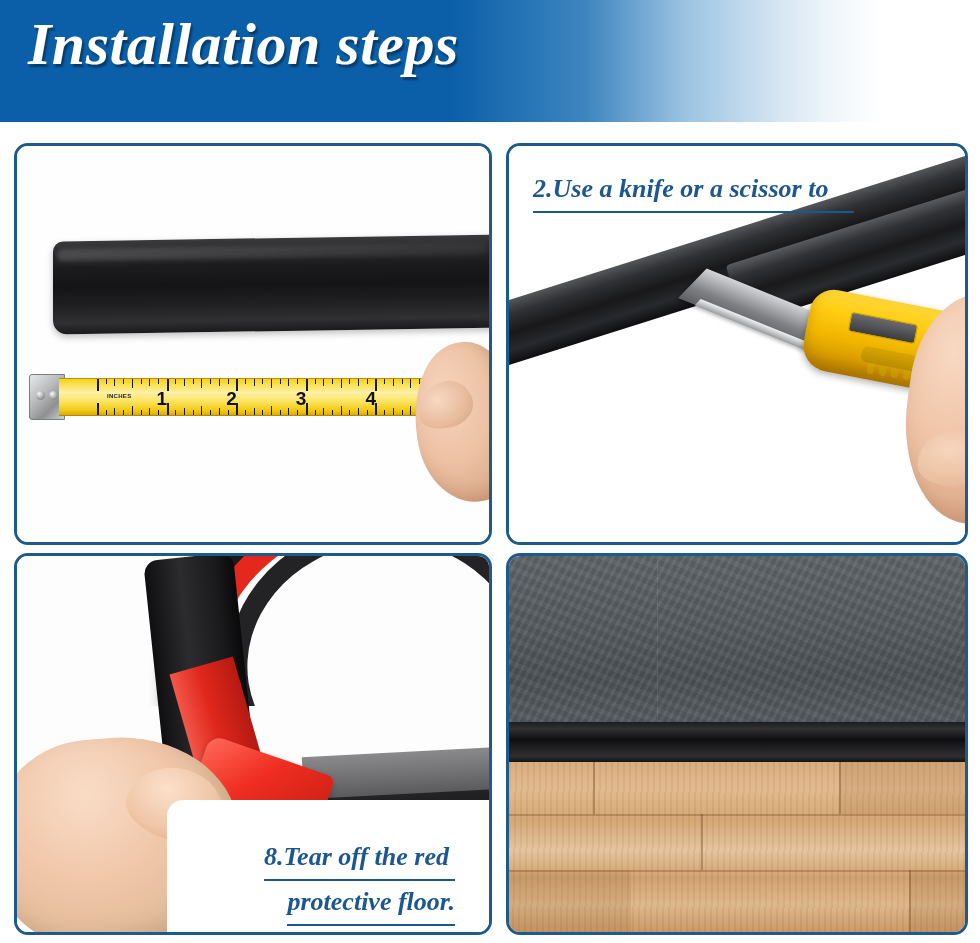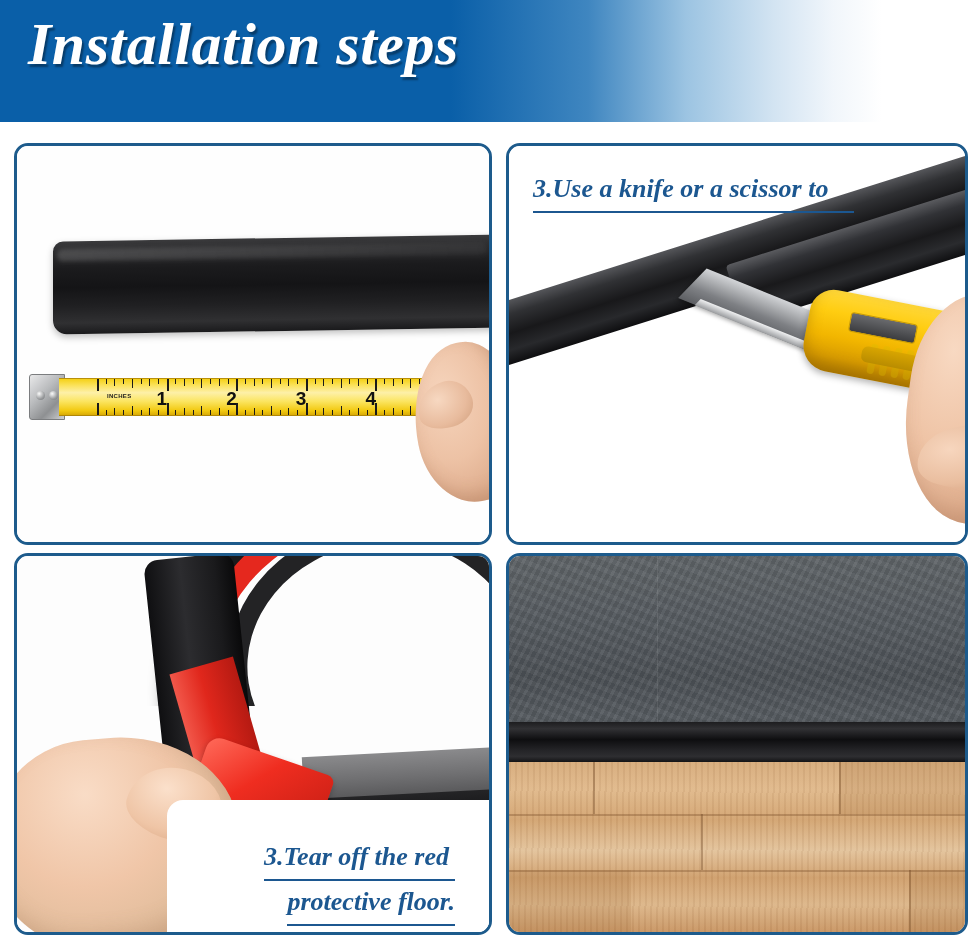--- a/index.html
+++ b/index.html
@@ -543,42 +543,42 @@
     <div class="grip-rib" style="left:360px; top:198px;"></div>
     <div class="grip-rib" style="left:372px; top:200px;"></div>
     <div class="grip-rib" style="left:384px; top:202px;"></div>
     <div class="grip-rib" style="left:396px; top:204px;"></div>
     <div id="p2-handle-notch"></div>
     <div id="p2-hand"></div>
     <div id="p2-finger"></div>
   </div>
 
   <div class="caption" id="caption-2">
-    <span class="cap-line line-a">3.Use a knife or a scissor to</span><br>
+    <span class="cap-line line-a">2.Use a knife or a scissor to</span><br>
   </div>
 </div>
 
 <div class="panel" id="panel-3">
   <div class="photo" id="p3-scene">
     <div id="p3-coil-outer"></div>
     <div id="p3-coil-red"></div>
     <div id="p3-coil-inner"></div>
     <div id="p3-coil-mask"></div>
     <div id="p3-band-black"></div>
     <div id="p3-band-red"></div>
     <div id="p3-strip-gray"></div>
     <div id="p3-strip-black"></div>
     <div id="p3-tab-red"></div>
     <div id="p3-hand"></div>
     <div id="p3-thumb"></div>
     <div id="p3-caption-bg"></div>
   </div>
 
   <div class="caption" id="caption-3">
-    <span class="cap-line line-a">3.Tear off the red</span><br>
+    <span class="cap-line line-a">8.Tear off the red</span><br>
     <span class="cap-line line-b">protective floor.</span>
   </div>
 </div>
 
 <div class="panel" id="panel-4">
   <div class="photo">
     <div id="p4-wall">
       <div id="p4-wall-seam"></div>
     </div>
     <div id="p4-baseboard"></div>

